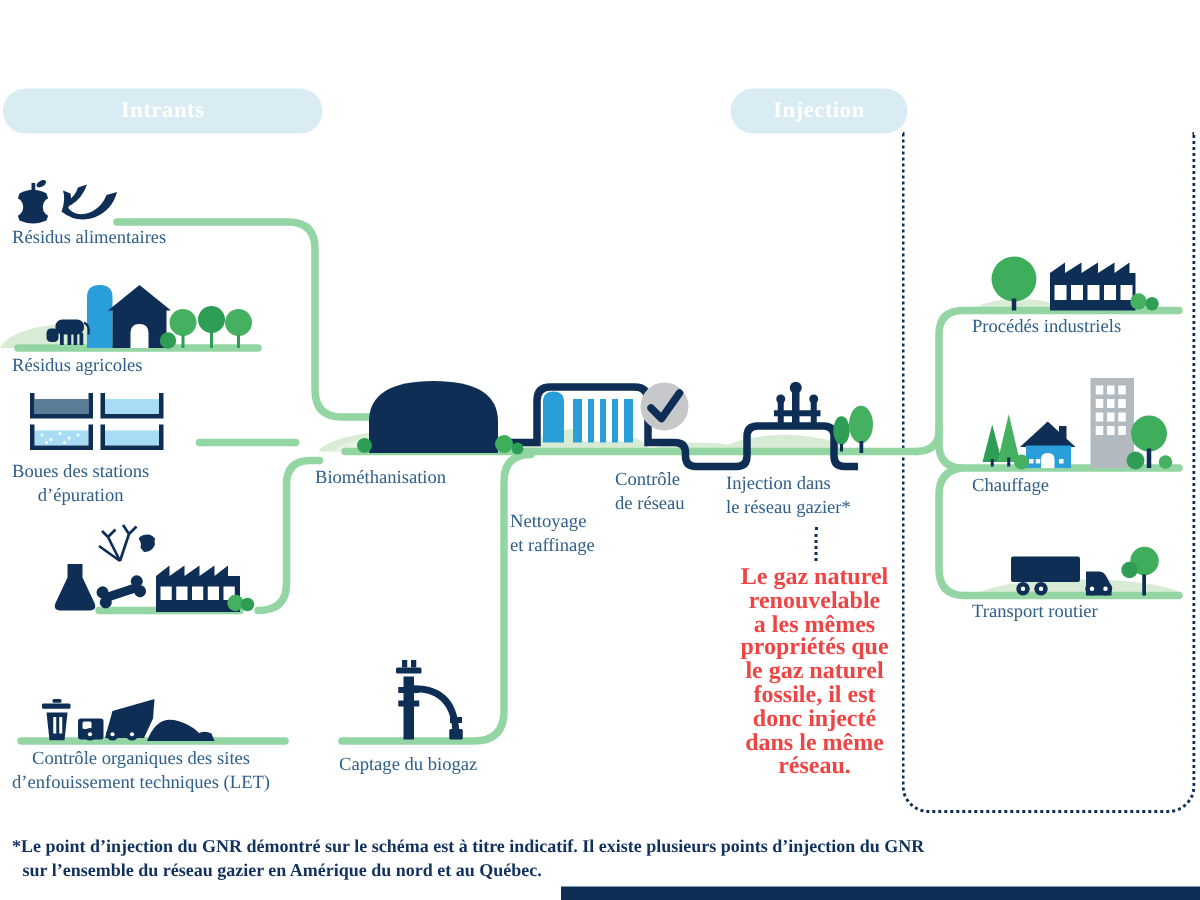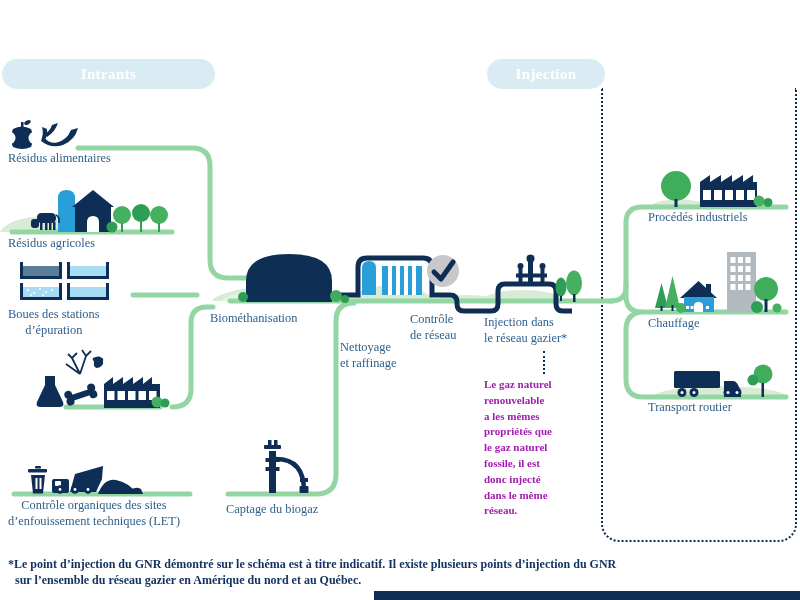--- a/index.html
+++ b/index.html
@@ -13,22 +13,22 @@
     display:flex;align-items:center;justify-content:center;
   }
   .tab.active{background:#0e2e55;height:31px;border-radius:16px;}
   .lbl{
     position:absolute;color:#2e5f8a;font-size:12.4px;line-height:15.5px;
     white-space:pre-line;
     text-align:center;
   }
   .lbl.center{text-align:left;}
   .callout{
-    position:absolute;left:484px;top:377px;width:118px;text-align:left;
-    color:#a21caf;font-weight:bold;font-size:11px;line-height:15.8px;white-space:pre-line;
+    position:absolute;left:484px;top:377px;width:118px;text-align:center;
+    color:#ef4444;font-weight:bold;font-size:16px;line-height:15.8px;white-space:pre-line;
   }
   .dashed-box{
     position:absolute;left:601px;top:88px;width:192px;height:452px;
     border:2px dotted #0e2e55;border-top:none;border-radius:0 0 18px 18px;
   }
   .dotted-link{
     position:absolute;left:543px;top:351px;height:23px;width:0;
     border-left:2px dotted #0e2e55;
   }
   .footnote{

